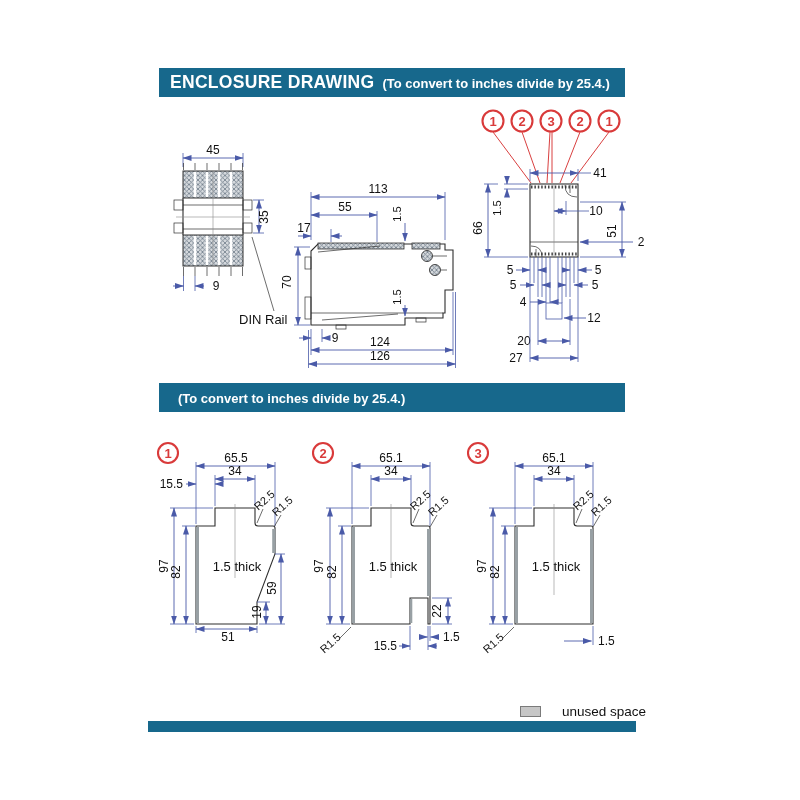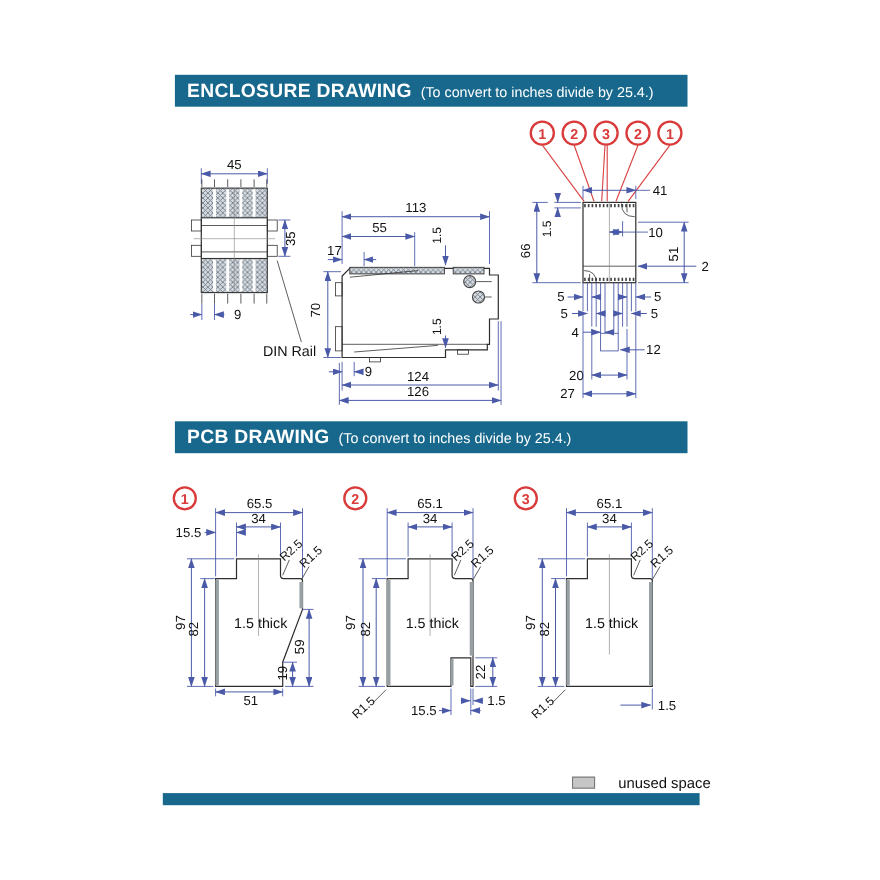--- a/index.html
+++ b/index.html
@@ -1,21 +1,21 @@
 <!DOCTYPE html>
 <html><head>
 <meta charset="utf-8">
 <style>
   html,body{margin:0;padding:0;background:#fff;}
   .page{position:relative;width:676px;height:800px;background:#ffffff;overflow:hidden;
         font-family:"Liberation Sans",sans-serif;}
   .bar{position:absolute;left:159px;width:466px;height:29px;background:#17688C;color:#fff;
        display:flex;align-items:center;padding-left:11px;box-sizing:border-box;}
   .bar-title{font-weight:bold;font-size:17.5px;letter-spacing:.3px;}
-  .bar-sub{font-weight:normal;font-size:13px;margin-left:8px;padding-top:2px;}
+  .bar-sub{font-weight:bold;font-size:13px;margin-left:8px;padding-top:2px;}
   .legend{position:absolute;left:520px;top:704px;display:flex;align-items:center;gap:21px;
           font-size:13.5px;color:#111;}
   .legend-swatch{display:inline-block;width:21px;height:11px;background:#c6c6c6;
                  border:1.5px solid #7a7a7a;box-sizing:border-box;}
   .bottom-rule{position:absolute;left:148px;top:721px;width:488px;height:11px;background:#17688C;}
   svg{position:absolute;left:0;top:0;}
   .oln{fill:none;stroke:#2e2e2e;stroke-width:1.1;}
   .thin{fill:none;stroke:#2e2e2e;stroke-width:0.7;}
   .gray{fill:none;stroke:#98a0a4;stroke-width:3.2;}
   .gry2{fill:none;stroke:#98a0a4;stroke-width:2.4;}
@@ -33,21 +33,20 @@
 <body>
 
 <div class="page">
 
   <div class="bar" style="top:68px">
     <span class="bar-title">ENCLOSURE DRAWING</span>
     <span class="bar-sub">(To convert to inches divide by 25.4.)</span>
   </div>
 
   <div class="bar" style="top:383px">
-    <span class="bar-title">PCB DRAWING</span>
     <span class="bar-sub">(To convert to inches divide by 25.4.)</span>
   </div>
 
   <svg width="800" height="800" viewBox="0 0 800 800">
     <defs>
       <marker id="ae" markerWidth="10" markerHeight="8" refX="8.5" refY="3" orient="auto-start-reverse" markerUnits="userSpaceOnUse">
         <path d="M0,0 L9,3 L0,6 Z" fill="#4a5aa8"></path>
       </marker>
       <pattern id="kn" width="4.5" height="4.5" patternUnits="userSpaceOnUse">
         <rect width="4.5" height="4.5" fill="#d6dade"></rect>

